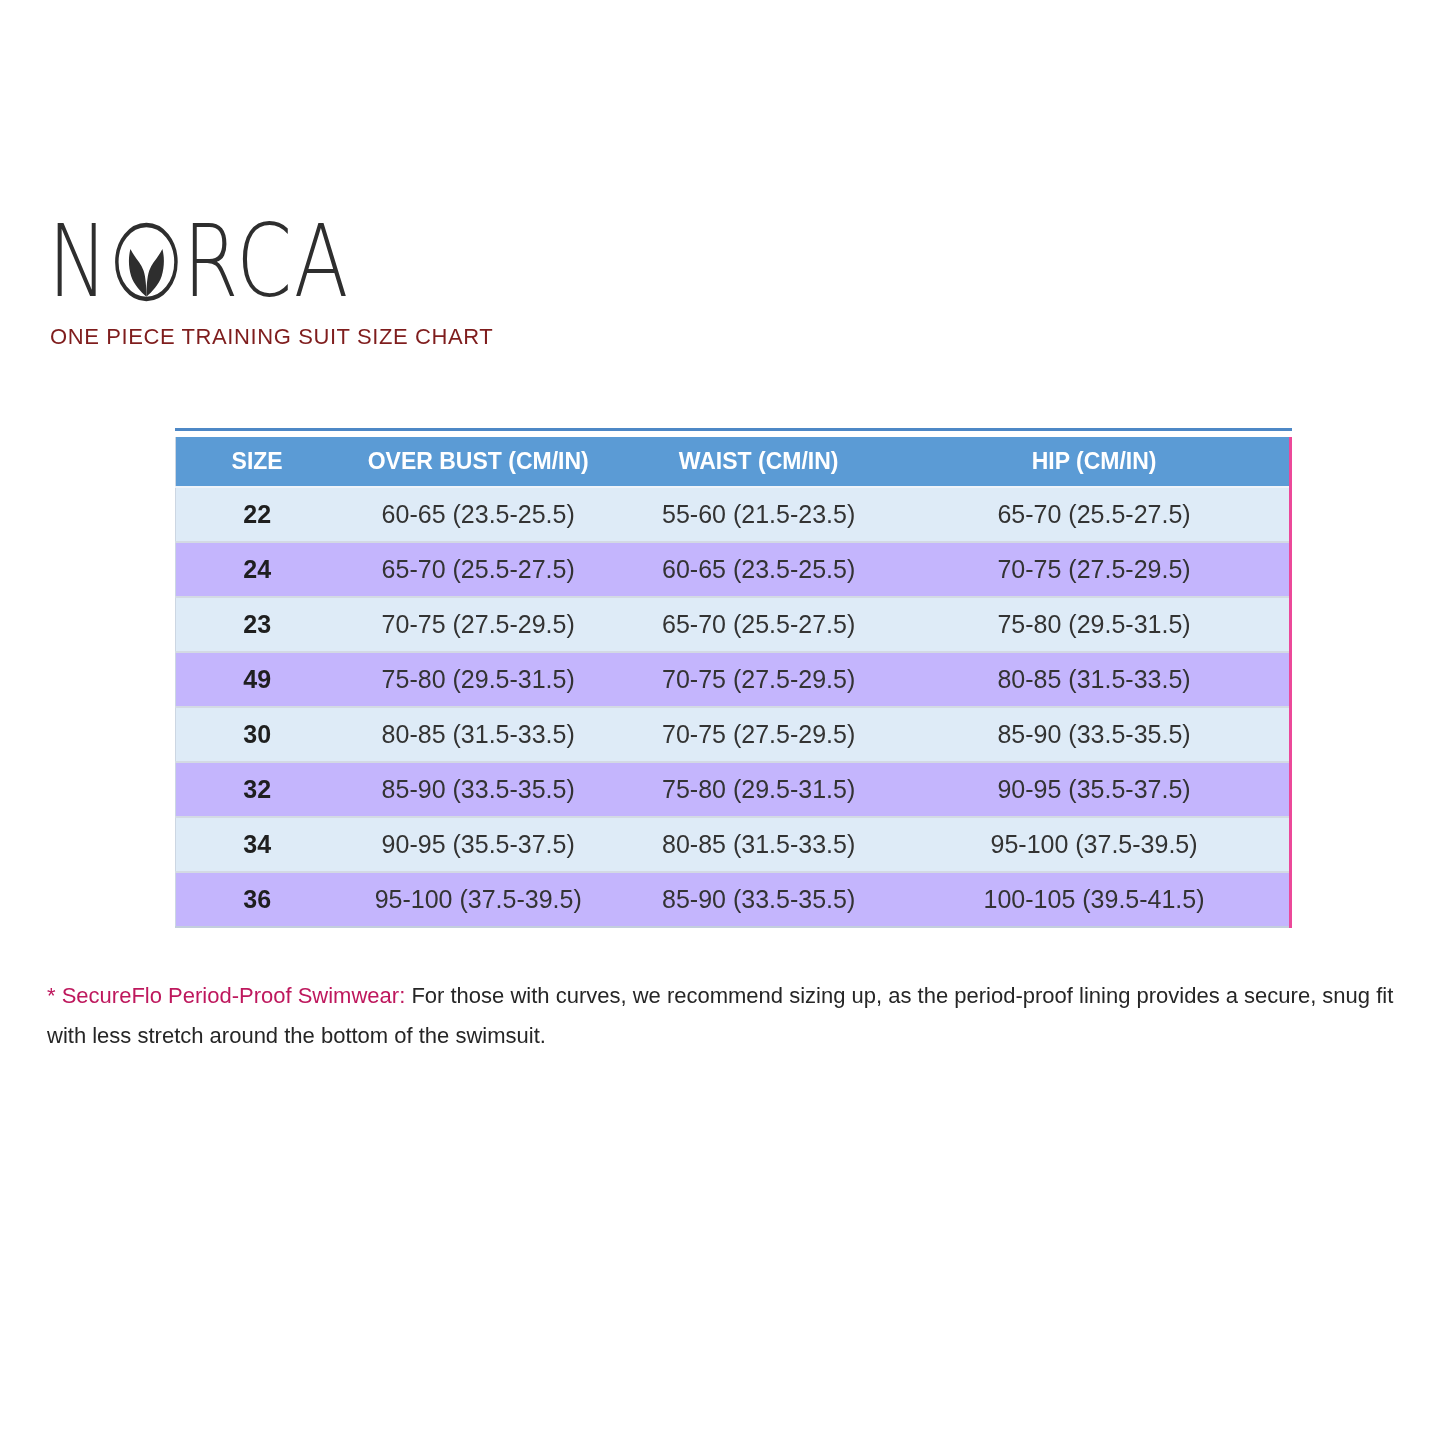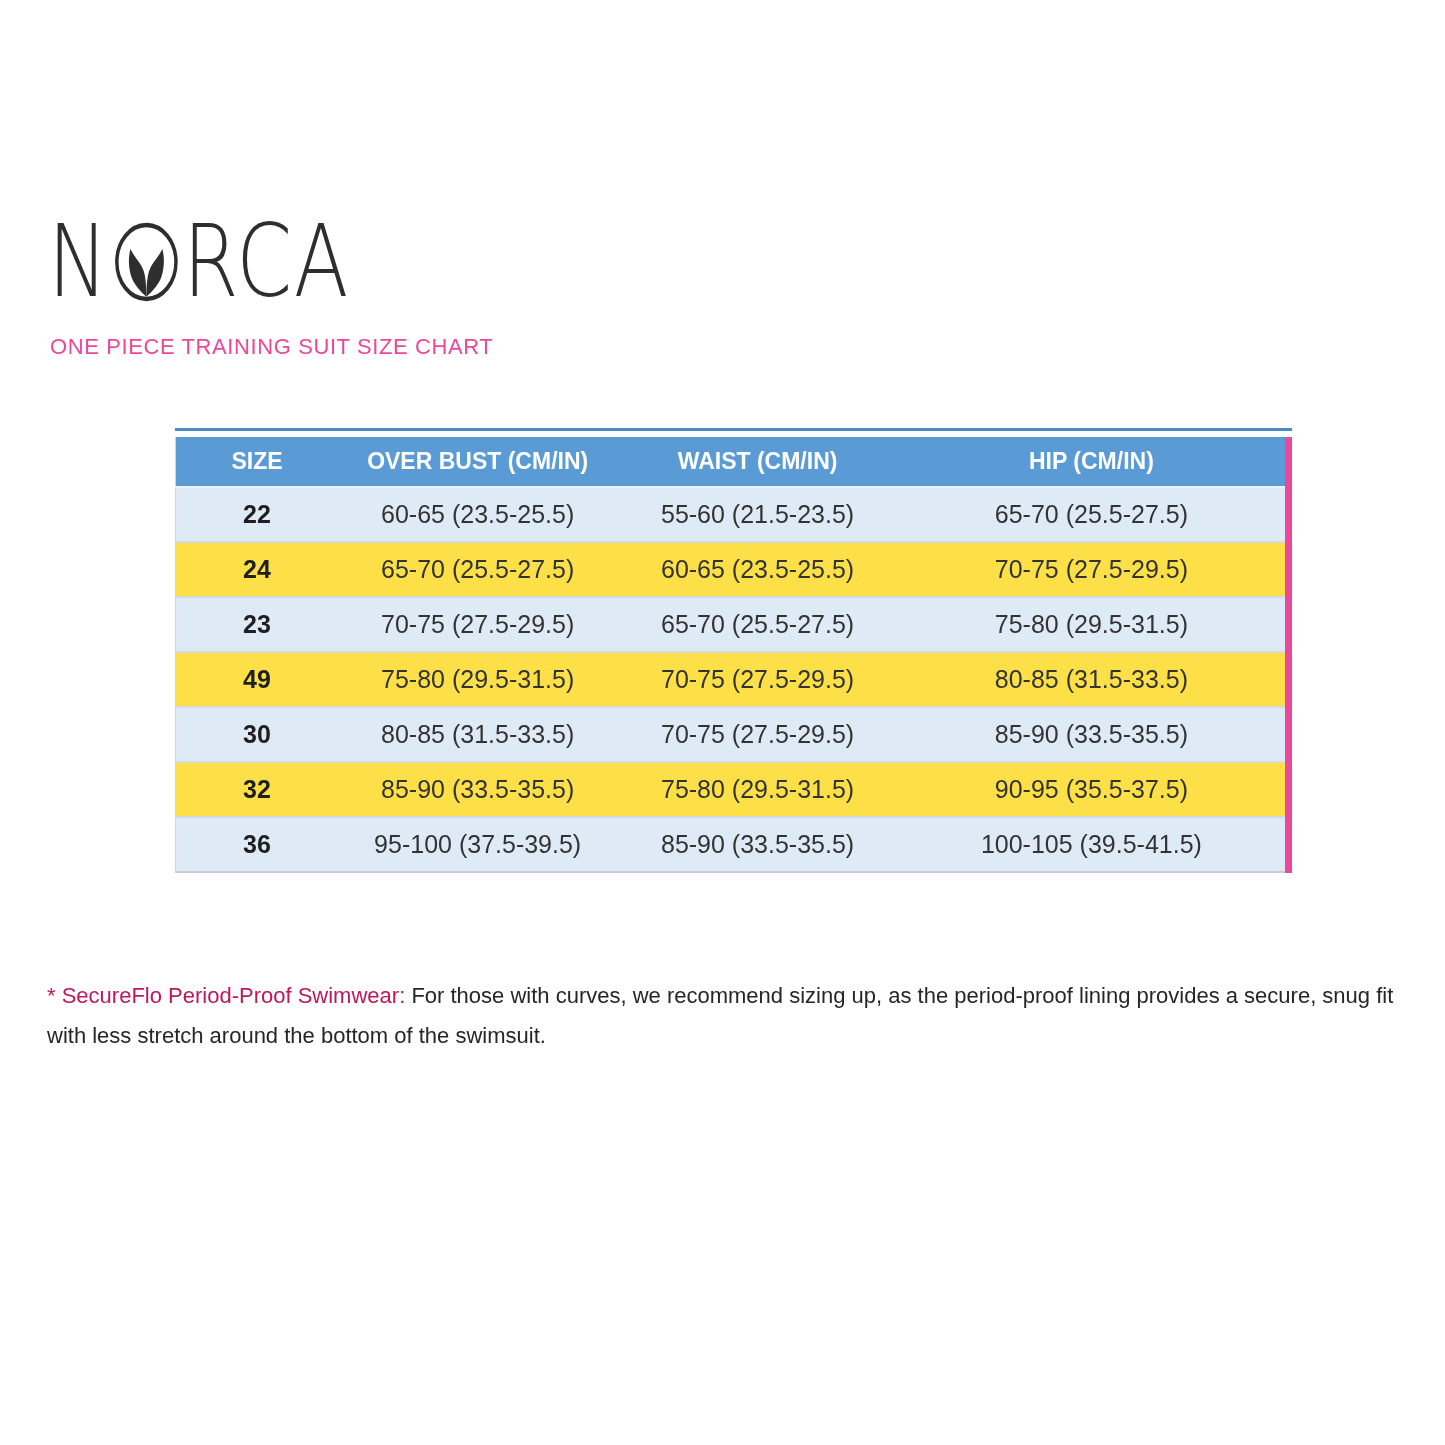--- a/index.html
+++ b/index.html
@@ -29,45 +29,45 @@
     letter-spacing: 2px;
     transform: scaleX(0.80);
     transform-origin: left center;
     white-space: nowrap;
   }
   .logo-o { display: block; margin: 0 2px; }
 
   .subtitle {
     position: absolute;
     left: 50px;
-    top: 334px;
+    top: 324px;
     font-size: 22px;
     letter-spacing: 0.6px;
-    color: #ec4899;
+    color: #7f1d1d;
     text-align: right;
   }
 
   
   .table-wrap {
     position: absolute;
     left: 175px;
     top: 428px;
     width: 1117px;
   }
   .top-rule {
     height: 3px;
     background: #4e88c6;
     margin-bottom: 6px;
   }
   table {
     width: 100%;
     border-collapse: collapse;
     table-layout: fixed;
     border-left: 1px solid #ccd6e2;
-    border-right: 7px solid #ec4899;
+    border-right: 3px solid #ec4899;
     border-bottom: 2px solid #c3cedd;
     padding-left: 23px;
   }
   th {
     background: #5b9bd5;
     color: #ffffff;
     font-weight: bold;
     font-size: 23px;
     height: 50px;
     text-align: center;
@@ -77,21 +77,21 @@
   col.c-bust  { width: 25.1%; }
   col.c-waist { width: 25.2%; }
   col.c-hip   { width: 35.1%; }
   td {
     height: 55px;
     text-align: center;
     vertical-align: middle;
     font-size: 25px;
     color: #333333;
     border-top: 2px solid #d3dae4;
-    background: #fde047;
+    background: #c4b5fd;
   }
   tbody tr:first-child td { border-top: 2px solid #eef3f9; }
   tbody tr:nth-child(odd) td { background: #deebf7; }
   td.size-col { font-weight: bold; color: #1f1f1f; margin-left: 32px; }
 
   
   .footnote {
     position: absolute;
     left: 47px;
     top: 976px;
@@ -167,20 +167,26 @@
           <td>70-75 (27.5-29.5)</td>
           <td>85-90 (33.5-35.5)</td>
         </tr>
         <tr>
           <td class="size-col">32</td>
           <td>85-90 (33.5-35.5)</td>
           <td>75-80 (29.5-31.5)</td>
           <td>90-95 (35.5-37.5)</td>
         </tr>
         <tr>
+          <td class="size-col">34</td>
+          <td>90-95 (35.5-37.5)</td>
+          <td>80-85 (31.5-33.5)</td>
+          <td>95-100 (37.5-39.5)</td>
+        </tr>
+        <tr>
           <td class="size-col">36</td>
           <td>95-100 (37.5-39.5)</td>
           <td>85-90 (33.5-35.5)</td>
           <td>100-105 (39.5-41.5)</td>
         </tr>
       </tbody>
     </table>
   </div>
 
   <p class="footnote">

